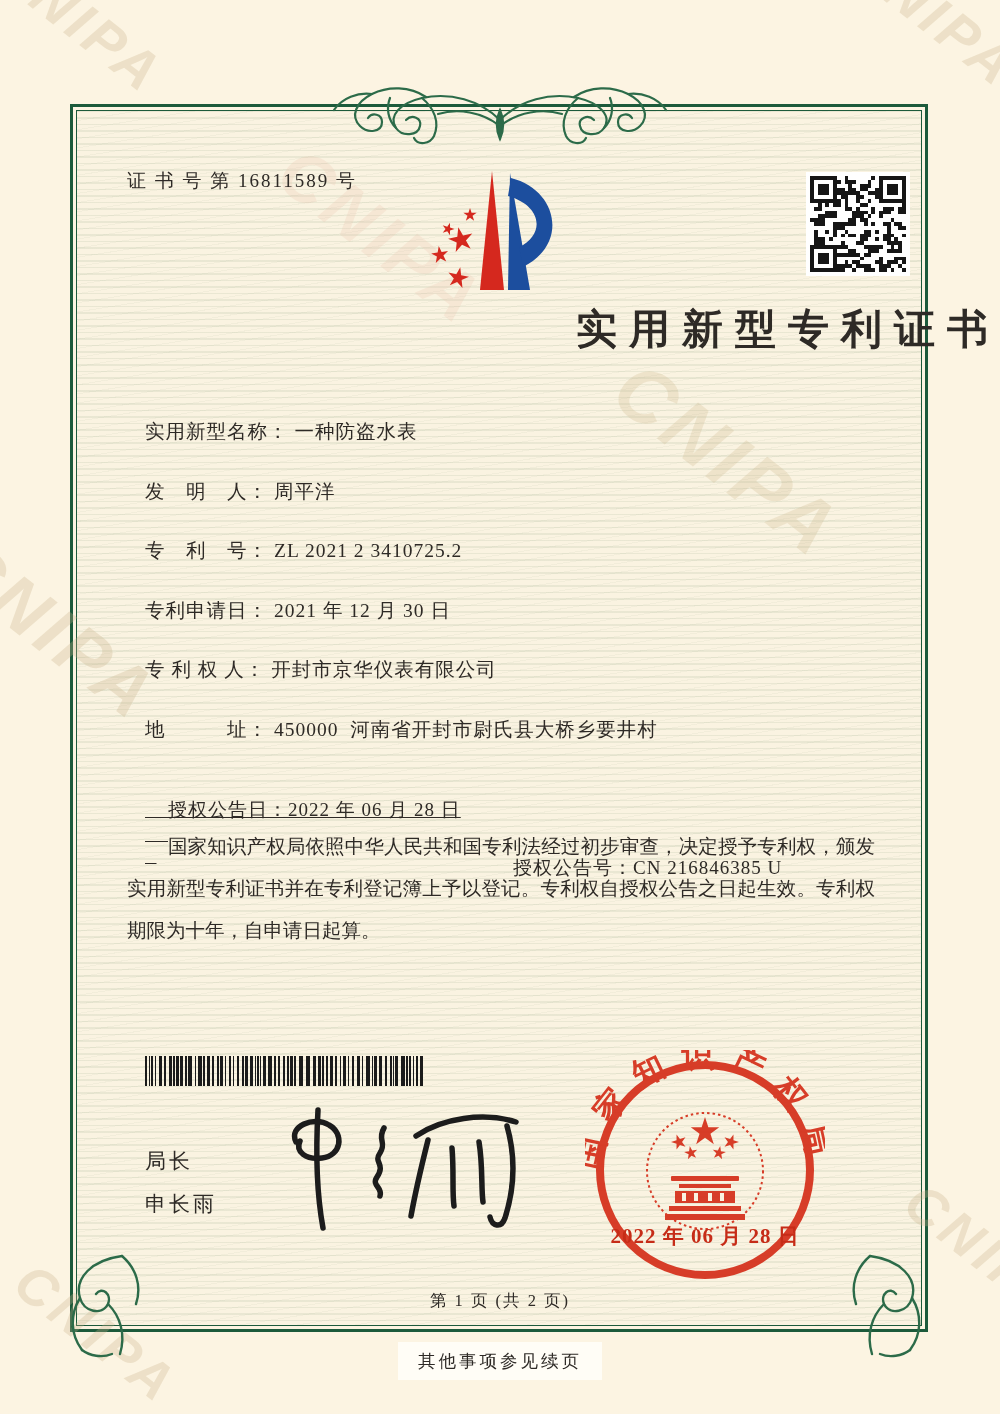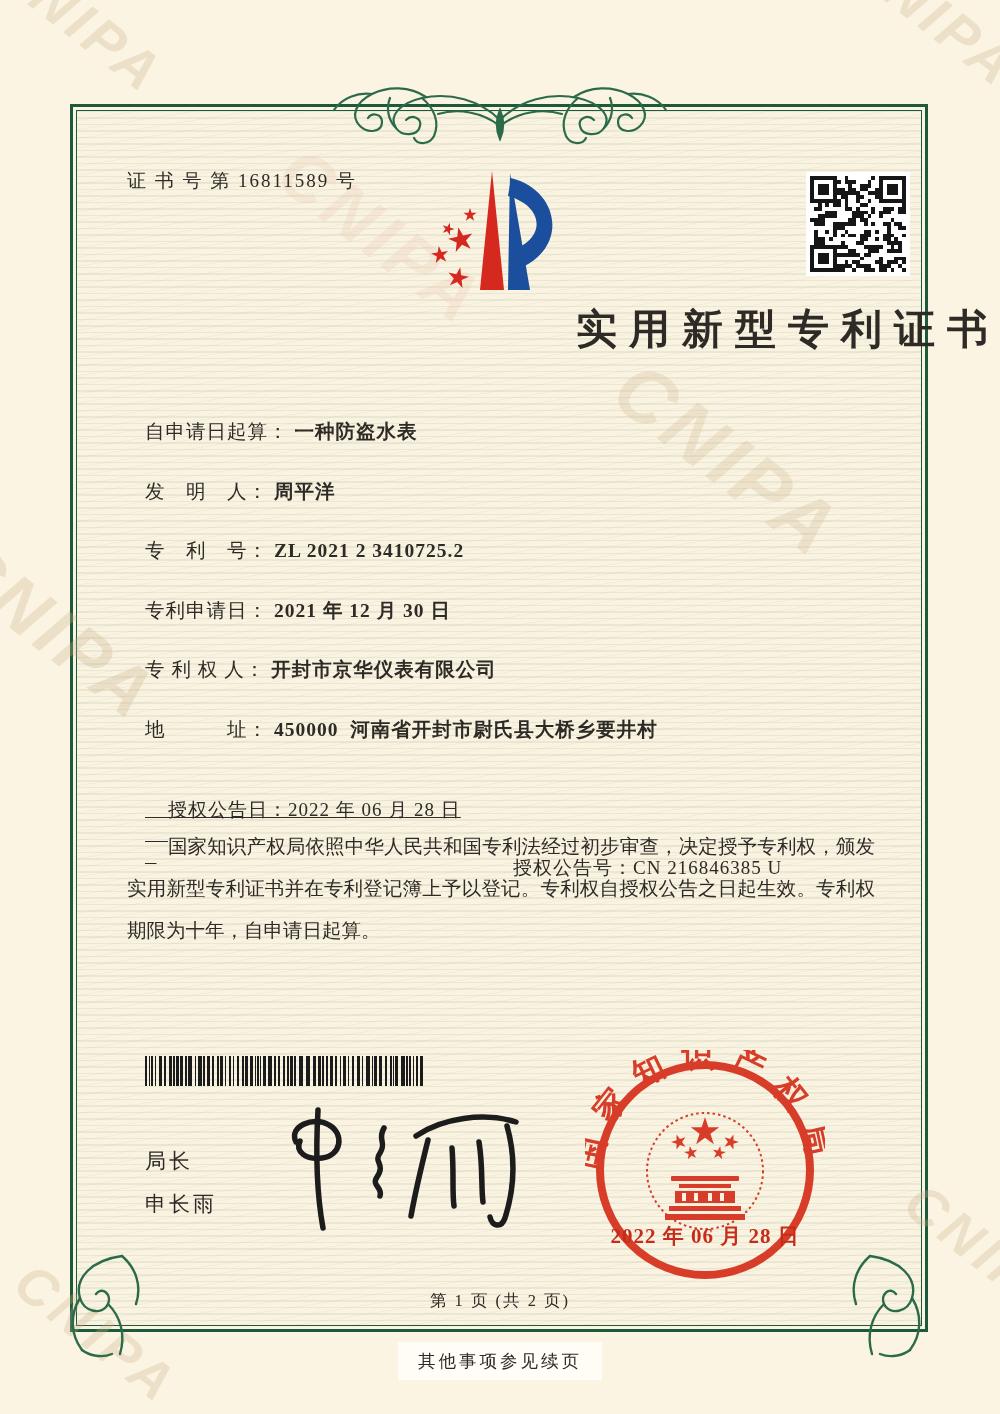--- a/index.html
+++ b/index.html
@@ -52,21 +52,21 @@
   .qr div{background:transparent;}
   .qr div.b{background:#161616;}
 
   .title{
     position:absolute;left:0;top:302px;width:100%;text-align:right;
     font-size:41px;font-weight:bold;letter-spacing:12px;text-indent:12px;
   }
 
   .fields{position:absolute;left:145px;top:418px;font-size:19.5px;}
   .row{height:59.6px;white-space:pre;letter-spacing:1px;}
-  .row b{font-weight:bold;white-space:pre;margin-left:6px;}
+  .row b{font-weight:normal;white-space:pre;margin-left:6px;}
   .grant-row{position:absolute;left:145px;top:775px;font-size:19px;white-space:pre;letter-spacing:1px;text-decoration:underline;}
   .grant-no{position:absolute;left:368px;margin-top:32px;}
 
   .paragraphs{
     position:absolute;left:127px;top:826px;width:748px;
     font-size:19.5px;line-height:42px;text-align:justify;
   }
   .paragraphs p{margin:0;text-indent:2.1em;}
 
   .barcode{position:absolute;left:145px;top:1056px;width:288px;height:30px;display:flex;}
@@ -779,21 +779,21 @@
       <div></div>
       <div class="b"></div>
       <div></div>
       <div></div>
       <div class="b"></div>
     </div>
 
   <div class="title">实用新型专利证书</div>
 
   <div class="fields">
-    <div class="row"><span>自申请日起算：</span><b>一种防盗水表</b></div>
+    <div class="row"><span>实用新型名称：</span><b>一种防盗水表</b></div>
     <div class="row"><span>发　明　人：</span><b>周平洋</b></div>
     <div class="row"><span>专　利　号：</span><b>ZL 2021 2 3410725.2</b></div>
     <div class="row"><span>专利申请日：</span><b>2021 年 12 月 30 日</b></div>
     <div class="row"><span>专 利 权 人：</span><b>开封市京华仪表有限公司</b></div>
     <div class="row"><span>地　　　址：</span><b>450000  河南省开封市尉氏县大桥乡要井村</b></div>
   </div>
 
   <div class="grant-row">
     <span>授权公告日：</span><b style="font-weight:normal">2022 年 06 月 28 日</b>
     <span class="grant-no"><span>授权公告号：</span><b style="font-weight:normal">CN 216846385 U</b></span>

